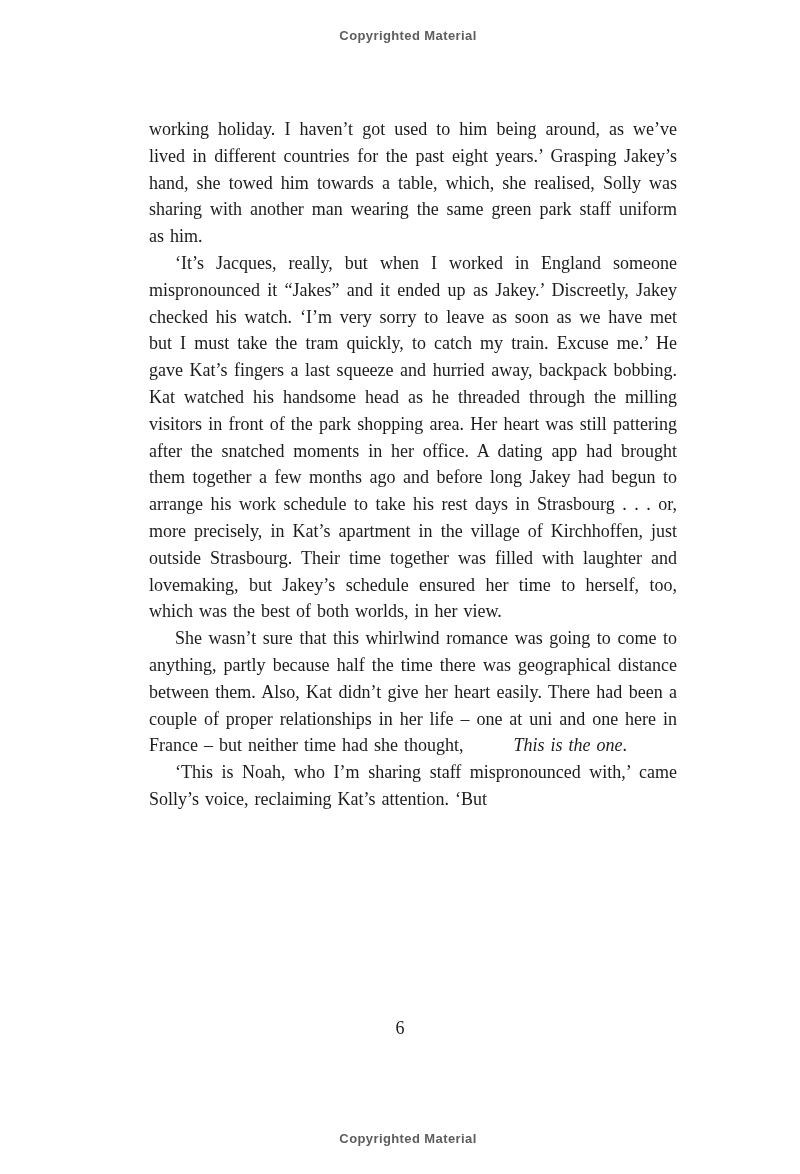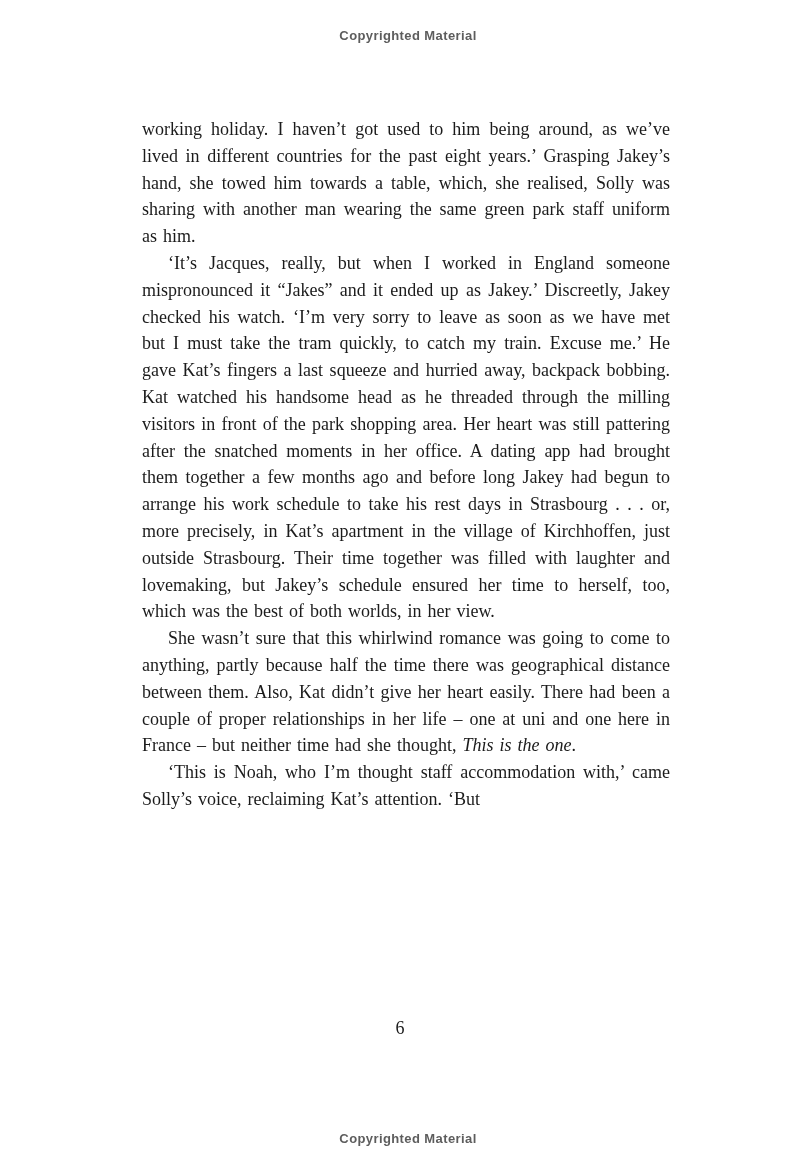--- a/index.html
+++ b/index.html
@@ -22,39 +22,40 @@
     font-family: "Liberation Sans", sans-serif;
     font-weight: bold;
     font-size: 13px;
     letter-spacing: 0.4px;
     color: #5d5d5d;
   }
   .copyright.top { top: 28px; }
   .copyright.bottom { top: 1131px; }
   .text-block {
     position: absolute;
-    left: 142px;
+    left: 149px;
     top: 116px;
     width: 528px;
     font-family: "Liberation Serif", serif;
     font-size: 18px;
     line-height: 26.8px;
     color: #1b1b1b;
     text-align: justify;
     word-spacing: 1.5px;
   }
   .text-block p.para {
     margin: 0;
     padding: 0;
   }
   .text-block p.para.indent {
     text-indent: 26px;
   }
   .text-block em {
     font-style: italic;
+    margin-left: 44px;
   }
   .page-number {
     position: absolute;
     left: 0;
     width: 100%;
     top: 1018px;
     text-align: center;
     font-family: "Liberation Serif", serif;
     font-size: 18px;
     color: #1b1b1b;
@@ -64,20 +65,20 @@
 <body>
 
 <div class="page">
 
   <div class="copyright top">Copyrighted Material</div>
 
   <div class="text-block">
       <p class="para"><span>working holiday. I haven’t got used to him being around, as we’ve lived in different countries for the past eight years.’ Grasping Jakey’s hand, she towed him towards a table, which, she realised, Solly was sharing with another man wearing the same green park staff uniform as him.</span></p>
       <p class="para indent"><span>‘It’s Jacques, really, but when I worked in England someone mispronounced it “Jakes” and it ended up as Jakey.’ Discreetly, Jakey checked his watch. ‘I’m very sorry to leave as soon as we have met but I must take the tram quickly, to catch my train. Excuse me.’ He gave Kat’s fingers a last squeeze and hurried away, backpack bobbing. Kat watched his handsome head as he threaded through the milling visitors in front of the park shopping area. Her heart was still pattering after the snatched moments in her office. A dating app had brought them together a few months ago and before long Jakey had begun to arrange his work schedule to take his rest days in Strasbourg . . . or, more precisely, in Kat’s apartment in the village of Kirchhoffen, just outside Strasbourg. Their time together was filled with laughter and lovemaking, but Jakey’s schedule ensured her time to herself, too, which was the best of both worlds, in her view.</span></p>
       <p class="para indent"><span>She wasn’t sure that this whirlwind romance was going to come to anything, partly because half the time there was geographical distance between them. Also, Kat didn’t give her heart easily. There had been a couple of proper relationships in her life – one at uni and one here in France – but neither time had she thought, </span><em>This is the one</em><span>.</span></p>
-      <p class="para indent"><span>‘This is Noah, who I’m thought staff accommodation with,’ came Solly’s voice, reclaiming Kat’s attention. ‘But</span></p>
+      <p class="para indent"><span>‘This is Noah, who I’m sharing staff mispronounced with,’ came Solly’s voice, reclaiming Kat’s attention. ‘But</span></p>
     </div>
 
   <div class="page-number">6</div>
 
   <div class="copyright bottom">Copyrighted Material</div>
 
 </div>
 
 </body></html>

